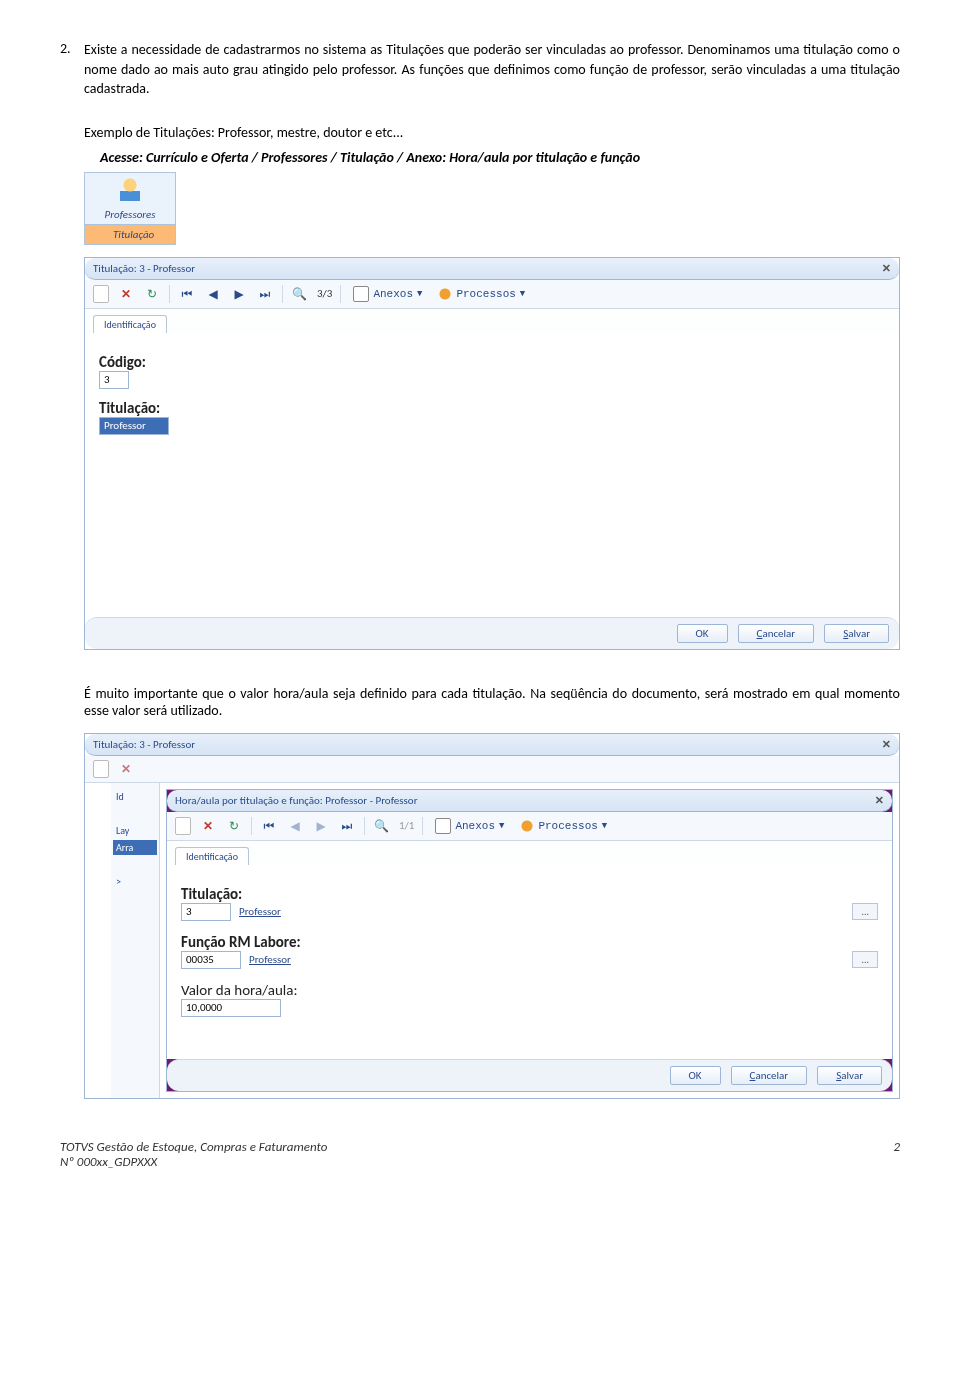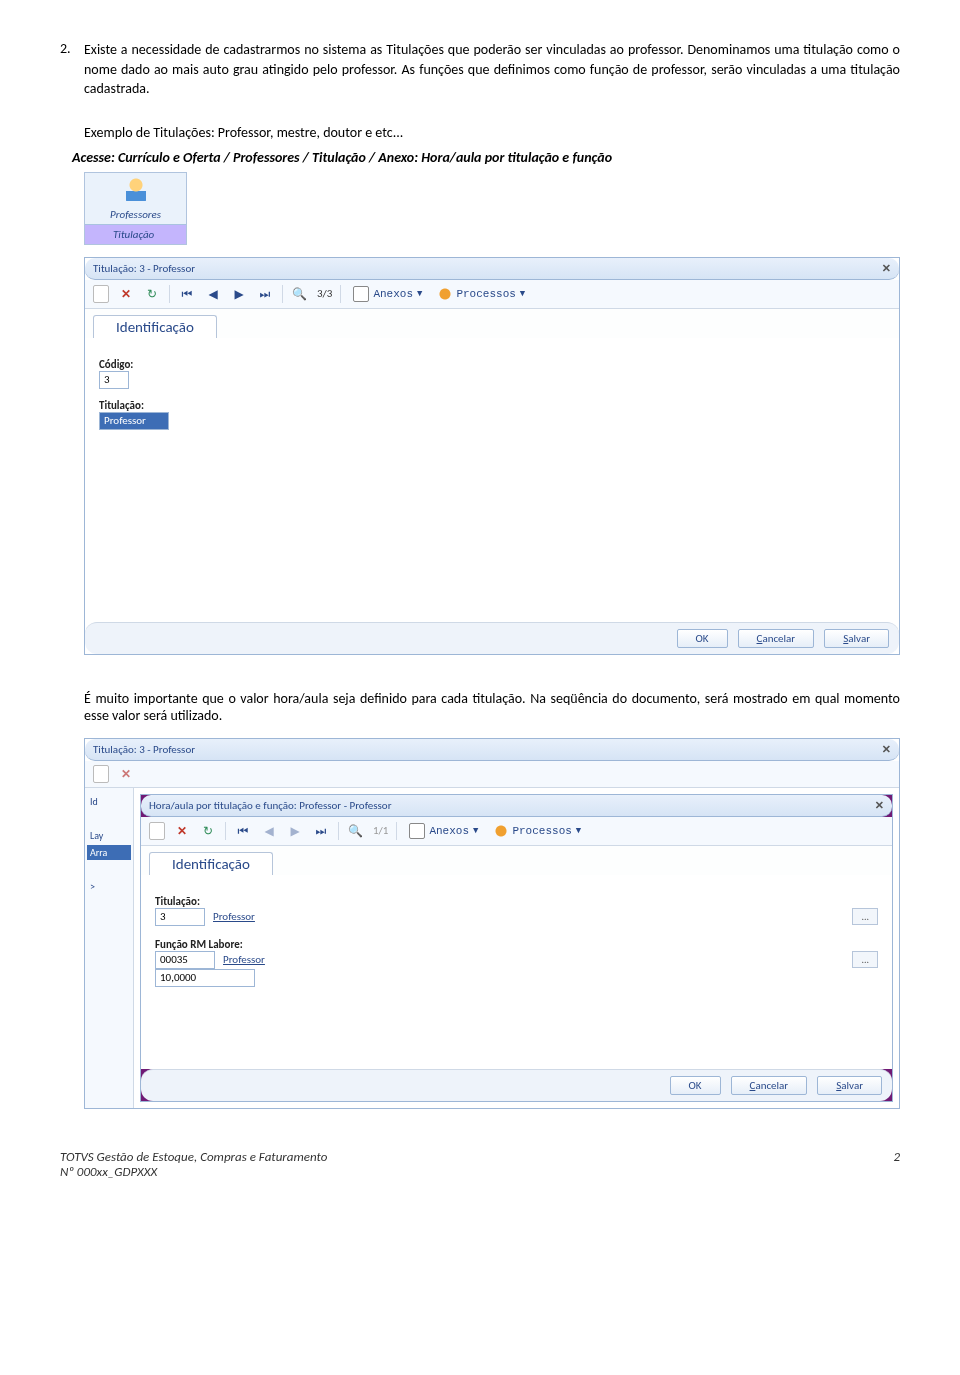--- a/index.html
+++ b/index.html
@@ -24,21 +24,21 @@
     line-height: 1.4;
   }
   .sub-para {
     margin-left: 24px;
     margin-top: 25px;
     margin-bottom: 8px;
   }
   .italic-bold {
     font-style: italic;
     font-weight: bold;
-    margin-left: 12px;
+    margin-left: 40px;
     margin-bottom: 6px;
   }
   .menu-shot {
     margin-left: 24px;
     display: inline-block;
     border: 1px solid #b0c4de;
     background: #eaf2fb;
     font-style: italic;
   }
   .menu-shot .prof-item {
@@ -54,23 +54,23 @@
     background-size: 24px 24px, 20px 10px;
     background-position: 0 0, 2px 14px;
     background-repeat: no-repeat;
     border-radius: 3px;
   }
   .menu-shot .prof-label {
     font-size: 11px;
     color: #2a4a8a;
   }
   .menu-shot .sub-row {
-    background: #c4b5fd;
+    background: #fdba74;
     border-top: 1px solid #a9c3e0;
-    padding: 3px 32px 3px 28px;
+    padding: 3px 21px 3px 28px;
     font-size: 11px;
     color: #2a4a8a;
   }
   .dialog {
     margin-left: 24px;
     margin-top: 12px;
     border: 1px solid #9db6d6;
     background: #fff;
     font-size: 11px;
   }
@@ -127,33 +127,33 @@
   .caret { font-size:9px; color:#2a4a8a;}
   .tab-row {
     display:flex;
     padding: 6px 8px 0 8px;
     background:#fdfefe;
   }
   .tab {
     border:1px solid #b6c5da;
     border-bottom:none;
     border-radius:3px 3px 0 0;
-    padding:2px 22px;
-    font-size:15px;
+    padding:2px 10px;
+    font-size:10px;
     color:#2a4a8a;
     background:#fff;
   }
   .form-body {
     padding: 12px 14px;
     min-height: 260px;
     background:#fff;
   }
   .field-label {
     font-weight: bold;
-    font-size: 11px;
+    font-size: 15px;
     color:#222;
     margin-top: 8px;
   }
   .field-input {
     display:inline-block;
     border:1px solid #9db6d6;
     background:#fff;
     padding:1px 4px;
     font-size:11px;
     min-width:20px;
@@ -206,21 +206,21 @@
   .side-strip {
     width:44px;
     background:#f5f9fe;
     border-right:1px solid #cfd9e6;
     padding:4px 2px;
     font-size:10px;
     color:#2a4a8a;
   }
   .side-strip div { margin:2px 0; padding:1px 3px;}
   .side-strip .sel { background:#3d6db5; color:#fff;}
-  .body-flex { display:flex;}
+  .body-flex { display:flex;margin-left:26px;}
   .inner-area { flex:1; padding:6px;}
   .inner-dialog {
     border:1px solid #9db6d6;
     background:#701a75;
   }
   .footer {
     margin-top: 40px;
     display:flex;
     justify-content:space-between;
     font-style: italic;
@@ -367,20 +367,21 @@
             <span class="lookup-btn">...</span>
           </div>
 
           <div class="field-label" style="margin-top:12px;">Função RM Labore:</div>
           <div class="row-flex">
             <div class="field-input" style="width:50px;"><span>00035</span></div>
             <span class="readonly-link" style="flex:1">Professor</span>
             <span class="lookup-btn">...</span>
           </div>
 
+          <div class="field-label" style="font-weight:normal; margin-top:12px;">Valor da hora/aula:</div>
           <div class="field-input" style="width:90px;"><span>10,0000</span></div>
         </div>
         <div class="dialog-footer">
           <div class="dbtn"><span>OK</span></div>
           <div class="dbtn"><span class="ul">C</span><span>ancelar</span></div>
           <div class="dbtn"><span class="ul">S</span><span>alvar</span></div>
         </div>
       </div>
 
     </div>

